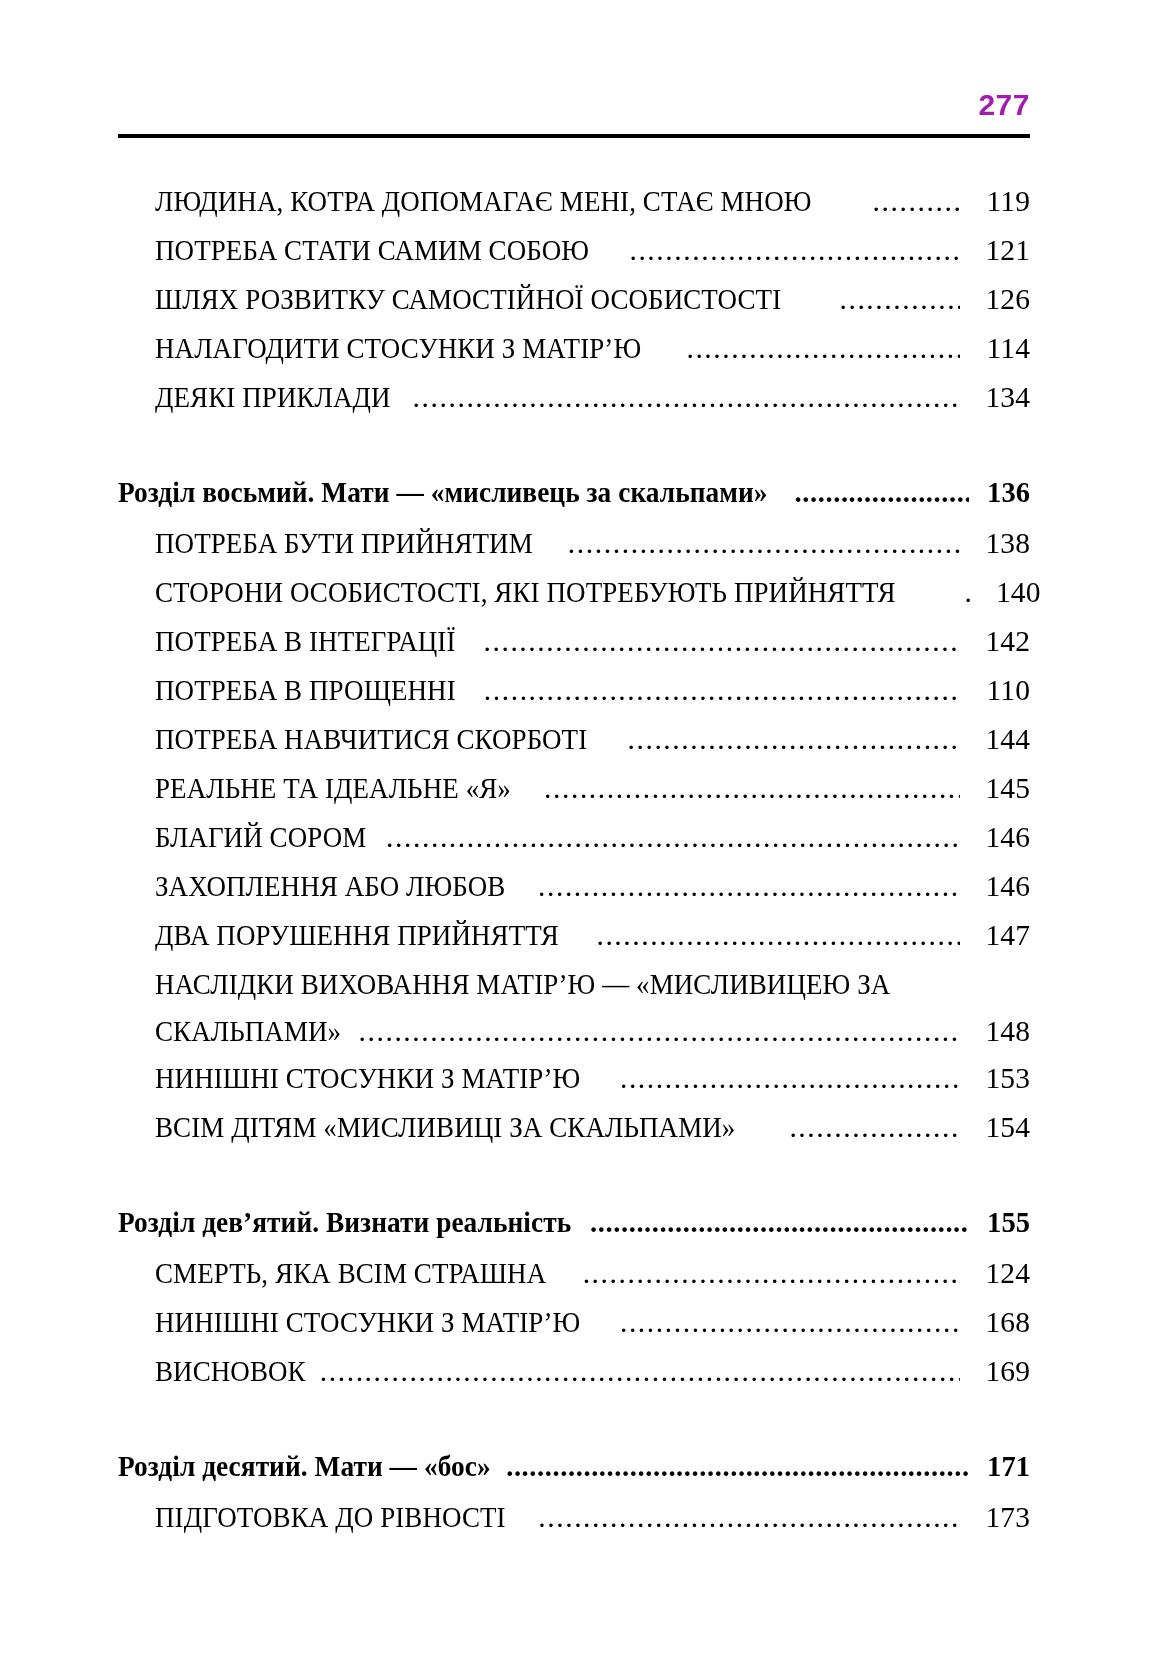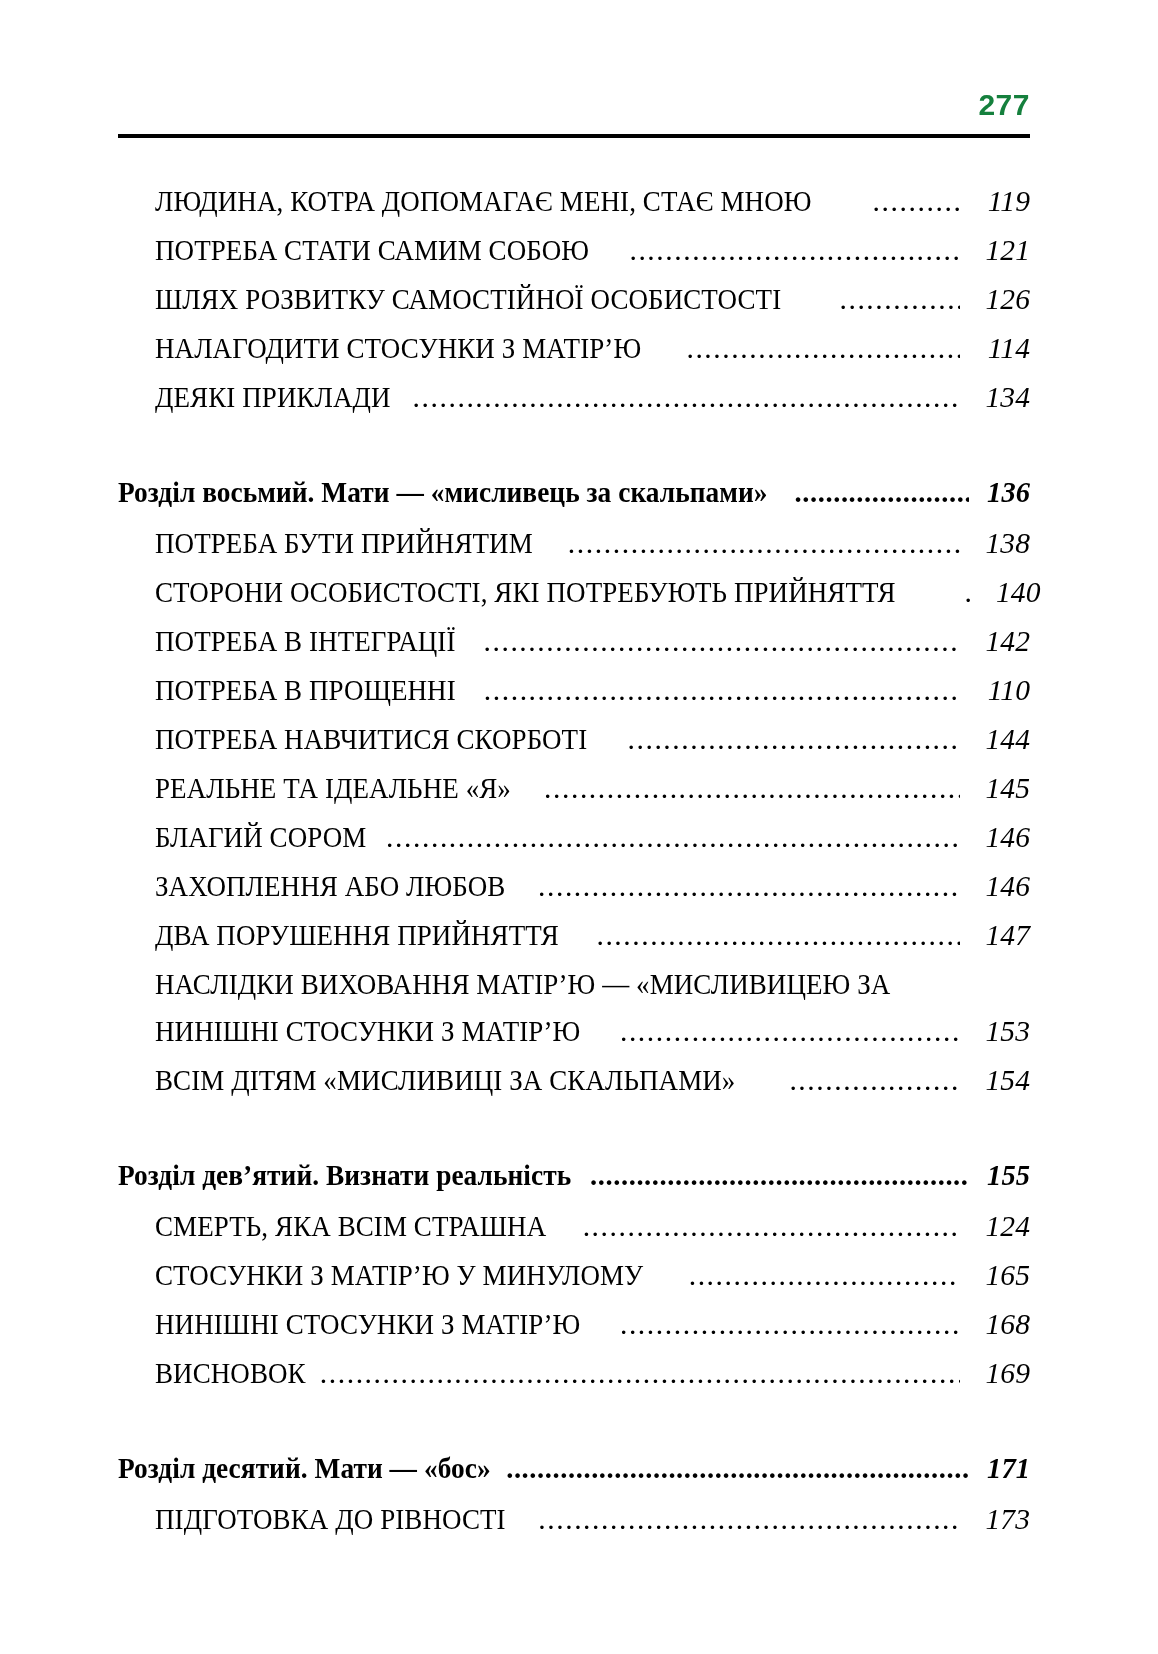--- a/index.html
+++ b/index.html
@@ -35,21 +35,21 @@
   }
   .folio {
     position: absolute;
     right: 0;
     top: 0;
     font-family: "Liberation Sans", "DejaVu Sans", sans-serif;
     font-size: 30px;
     font-weight: 700;
     letter-spacing: 0.5px;
     line-height: 34px;
-    color: #15803d;
+    color: #a21caf;
   }
   .head-rule {
     position: absolute;
     left: 0;
     right: 0;
     top: 46px;
     height: 4px;
     background: #000;
   }
 
@@ -127,21 +127,20 @@
   }
   .toc-entry.chapter .leader::before {
     letter-spacing: 0.6px;
   }
 
   .pageno {
     flex: 0 0 auto;
     text-align: right;
     min-width: 62px;
     padding-left: 8px;
-    font-style: italic;
   }
   .toc-entry.chapter .pageno {
     padding-left: 1px;
     min-width: 60px;
   }
 
   
   .toc-entry.wrap {
     display: block;
     padding-left: 37px;
@@ -263,20 +262,25 @@
         <span class="leader"></span>
         <span class="pageno">146</span>
       </div>
       <div class="toc-entry sub">
         <span class="title">ДВА ПОРУШЕННЯ ПРИЙНЯТТЯ</span>
         <span class="leader"></span>
         <span class="pageno">147</span>
       </div>
       <div class="toc-entry wrap">
         <div class="wrap-first"><span>НАСЛІДКИ ВИХОВАННЯ МАТІР’Ю — «МИСЛИВИЦЕЮ ЗА</span></div>
+        <div class="wrap-last">
+          <span class="title">СКАЛЬПАМИ»</span>
+          <span class="leader"></span>
+          <span class="pageno">148</span>
+        </div>
       </div>
       <div class="toc-entry sub">
         <span class="title">НИНІШНІ СТОСУНКИ З МАТІР’Ю</span>
         <span class="leader"></span>
         <span class="pageno">153</span>
       </div>
       <div class="toc-entry sub">
         <span class="title">ВСІМ ДІТЯМ «МИСЛИВИЦІ ЗА СКАЛЬПАМИ»</span>
         <span class="leader"></span>
         <span class="pageno">154</span>
@@ -286,25 +290,20 @@
         <span class="title">Розділ дев’ятий.  Визнати реальність</span>
         <span class="leader"></span>
         <span class="pageno">155</span>
       </div>
       <div class="toc-entry sub">
         <span class="title">СМЕРТЬ, ЯКА ВСІМ СТРАШНА</span>
         <span class="leader"></span>
         <span class="pageno">124</span>
       </div>
       <div class="toc-entry sub">
-        <span class="title">СТОСУНКИ З МАТІР’Ю У МИНУЛОМУ</span>
-        <span class="leader"></span>
-        <span class="pageno">165</span>
-      </div>
-      <div class="toc-entry sub">
         <span class="title">НИНІШНІ СТОСУНКИ З МАТІР’Ю</span>
         <span class="leader"></span>
         <span class="pageno">168</span>
       </div>
       <div class="toc-entry sub">
         <span class="title">ВИСНОВОК</span>
         <span class="leader"></span>
         <span class="pageno">169</span>
       </div>
       <div class="group-gap"></div>

